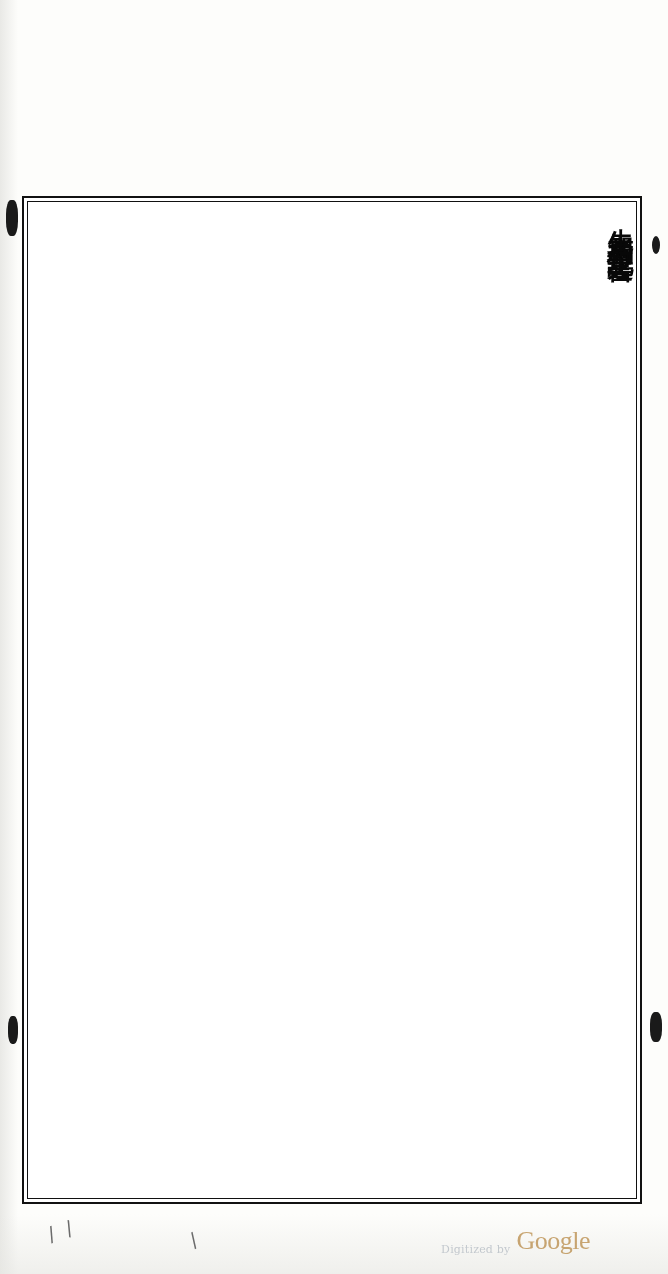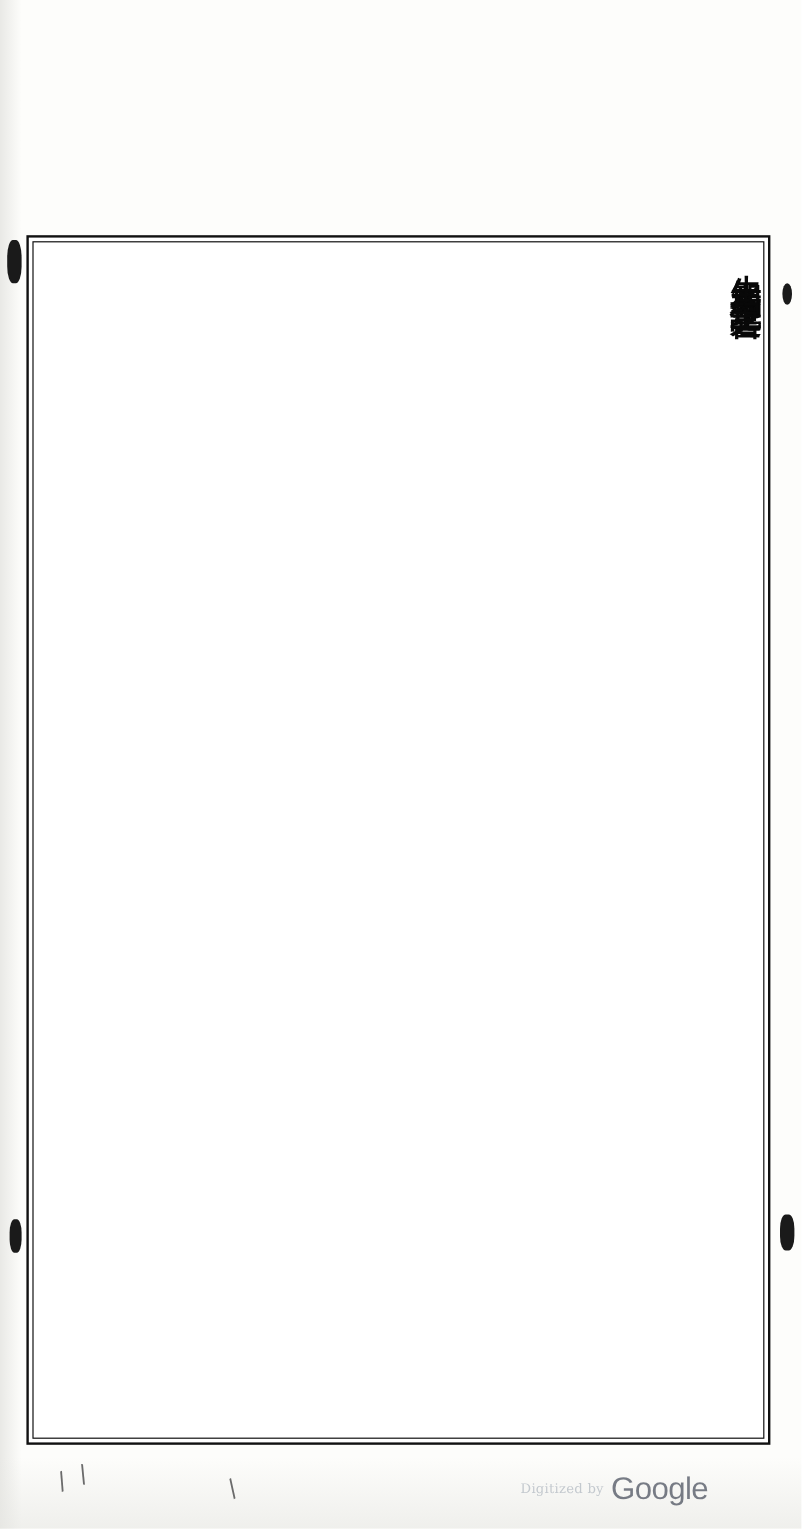--- a/index.html
+++ b/index.html
@@ -146,34 +146,34 @@
   .s1 { left: 48px; top: 1222px; transform: rotate(-22deg); }
   .s2 { left: 66px; top: 1216px; transform: rotate(12deg); }
   .s3 { left: 190px; top: 1228px; transform: rotate(-30deg); }
 
   
   #watermark {
     position: absolute;
     right: 78px;
     bottom: 18px;
     display: flex;
-    align-items: center;
+    align-items: flex-end;
     gap: 6px;
     opacity: .55;
   }
   #watermark .dig {
     font-family: "DejaVu Serif", serif;
     font-size: 11px;
     color: #9aa4b0;
     letter-spacing: .2px;
   }
   #watermark .goog {
-    font-family: Liberation Sans, sans-serif;
+    font-family: Liberation Serif, serif;
     font-size: 26px;
-    color: #0f172a;
+    color: #a16207;
     letter-spacing: -.5px;
   }
 </style>
 </head>
 <body>
 
 <div id="scan">
 
   <div class="edge-shade-left"></div>
   <div class="edge-shade-bottom"></div>

